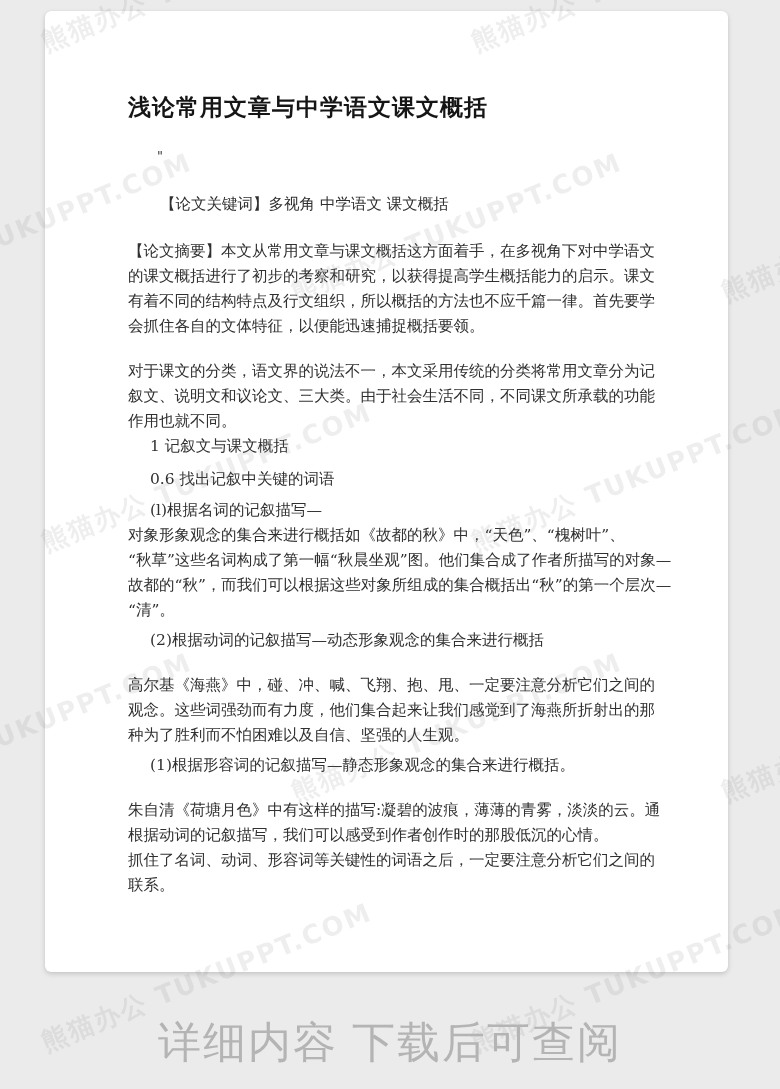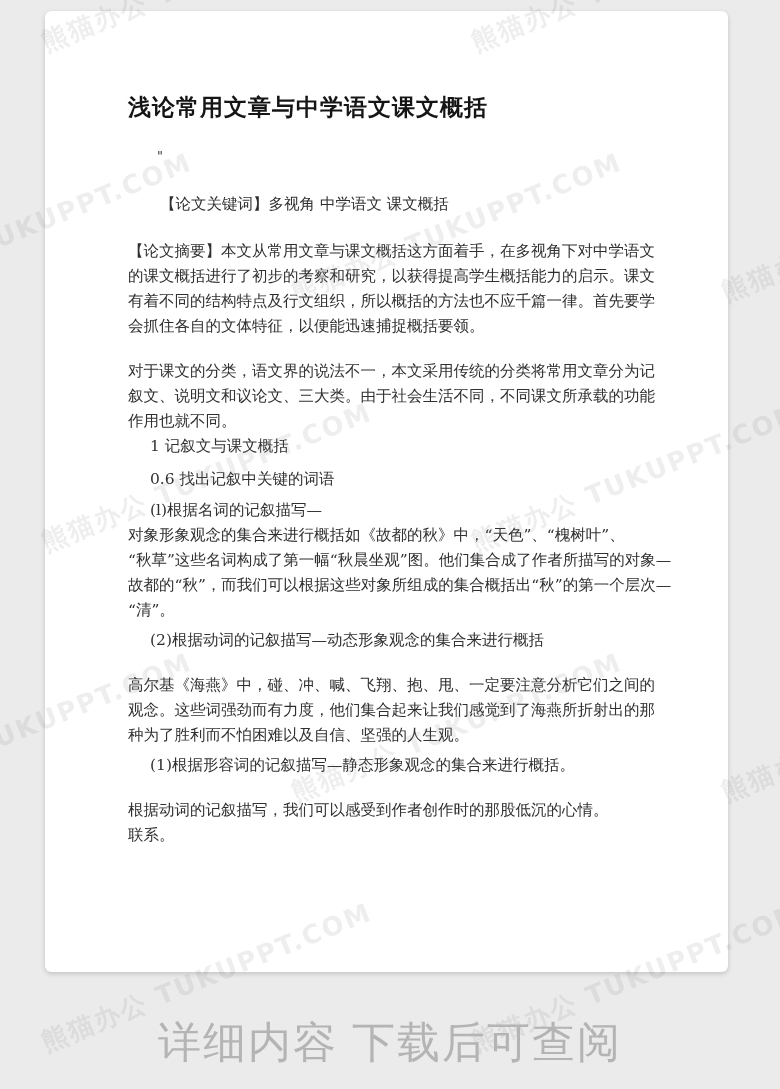--- a/index.html
+++ b/index.html
@@ -126,21 +126,23 @@
         </div>
         <div class="block b-paragraph">
           <div class="line">高尔基《海燕》中，碰、冲、喊、飞翔、抱、甩、一定要注意分析它们之间的</div>
           <div class="line">观念。这些词强劲而有力度，他们集合起来让我们感觉到了海燕所折射出的那</div>
           <div class="line">种为了胜利而不怕困难以及自信、坚强的人生观。</div>
         </div>
         <div class="block b-item">
           <div class="line">(1)根据形容词的记叙描写—静态形象观念的集合来进行概括。</div>
         </div>
         <div class="block b-paragraph">
+          <div class="line">朱自清《荷塘月色》中有这样的描写:凝碧的波痕，薄薄的青雾，淡淡的云。通</div>
           <div class="line">根据动词的记叙描写，我们可以感受到作者创作时的那股低沉的心情。</div>
+          <div class="line">抓住了名词、动词、形容词等关键性的词语之后，一定要注意分析它们之间的</div>
           <div class="line">联系。</div>
         </div>
       </div>
   </div>
 </div>
 
 <div class="watermark-layer">
     <span class="wm" style="left: 30px; top: -40px;">熊猫办公 TUKUPPT.COM</span>
     <span class="wm" style="left: 460px; top: -40px;">熊猫办公 TUKUPPT.COM</span>
     <span class="wm" style="left: -150px; top: 210px;">熊猫办公 TUKUPPT.COM</span>

